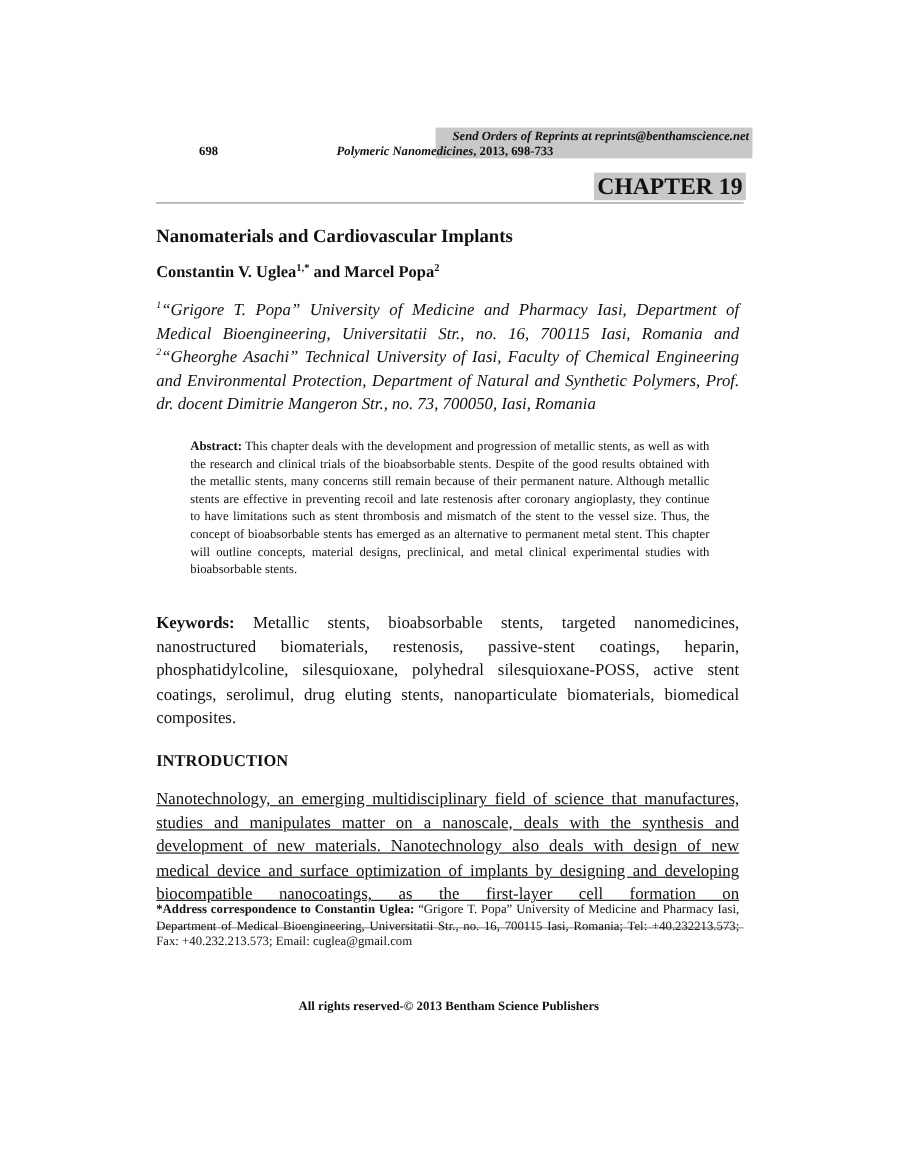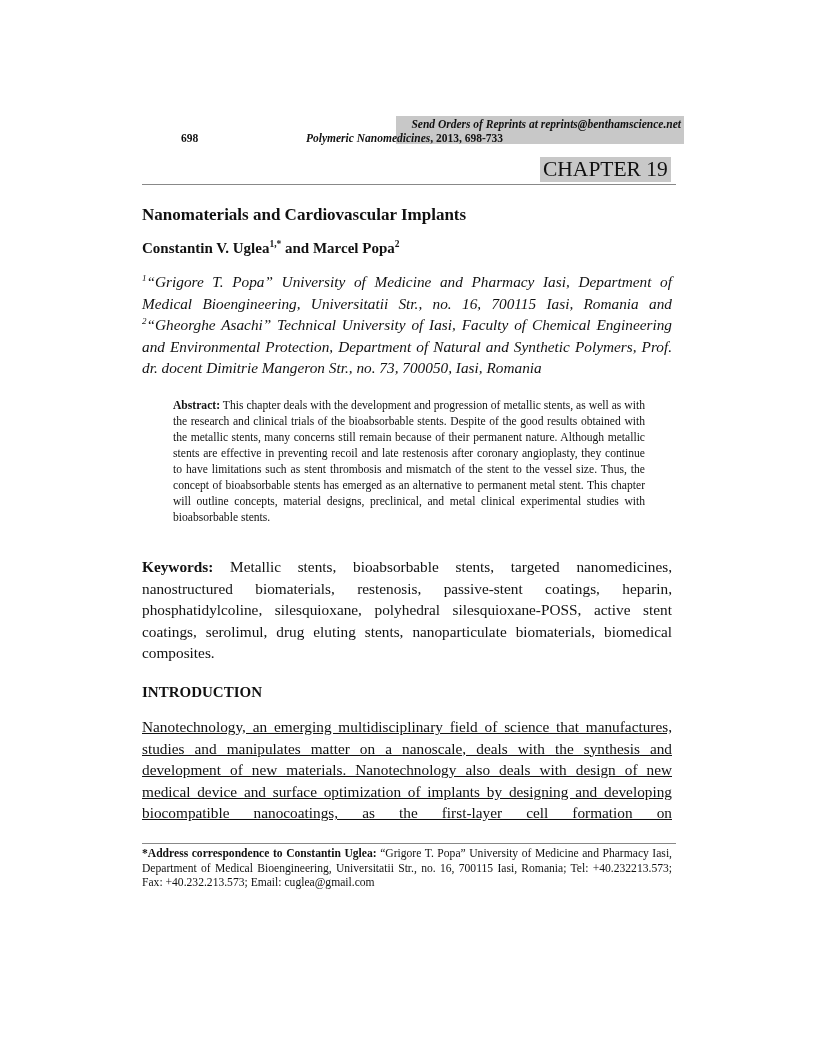--- a/index.html
+++ b/index.html
@@ -5,36 +5,36 @@
     html, body { margin: 0; padding: 0; background: #ffffff; }
     body { width: 816px; height: 1056px; position: relative; overflow: hidden;
            font-family: "Liberation Serif", "DejaVu Serif", serif; color: #111; }
     .abs { position: absolute; }
     .reprint { left: 396px; top: 116px; width: 288px; height: 28px; background: #c8c8c8;
                font-weight: bold; font-style: italic; font-size: 11.5px; line-height: 16px;
                text-align: right; padding-right: 3px; box-sizing: border-box; white-space: nowrap; }
     .pageno { left: 142px; top: 131px; font-weight: bold; font-size: 11.5px; line-height: 14px; margin-left: 39px; }
     .journal { left: 306px; top: 131px; font-size: 11.5px; line-height: 14px; font-weight: bold; white-space: nowrap; }
     .journal i { font-style: italic; }
-    .chapter { left: 540px; top: 157px; background: #c8c8c8; font-weight: normal; font-size: 21.5px;
+    .chapter { left: 540px; top: 157px; background: #c8c8c8; font-weight: bold; font-size: 21.5px;
                line-height: 25px; padding: 0 3px 0 3px; white-space: nowrap; text-align: right; }
     .rule-top { left: 142px; top: 184px; width: 534px; height: 0; border-top: 1.5px solid #888; }
     .title { left: 142px; top: 205px; font-weight: bold; font-size: 17px; line-height: 20px; white-space: nowrap; }
     .authors { left: 142px; top: 239px; font-weight: bold; font-size: 15px; line-height: 18px; white-space: nowrap; }
     .authors sup { font-size: 9.5px; vertical-align: 6px; line-height: 0; }
     .affil { left: 142px; top: 271px; width: 530px; font-style: italic; font-size: 15.3px;
              line-height: 21.6px; text-align: justify; }
     .affil sup { font-size: 9px; vertical-align: 6px; line-height: 0; }
     .abstract { left: 173px; top: 398px; width: 472px; font-size: 11.6px; line-height: 16px; text-align: justify; }
     .abstract b { font-weight: bold; }
     .keywords { left: 142px; top: 556px; width: 530px; font-size: 15.3px; line-height: 21.6px; text-align: justify; }
     .intro-h { left: 142px; top: 683px; font-weight: bold; font-size: 15px; line-height: 18px; }
     .intro-p { left: 142px; top: 716px; width: 530px; font-size: 15.3px; line-height: 21.6px; text-align: justify; text-decoration: underline; }
     .rule-foot { left: 142px; top: 843px; width: 534px; height: 0; border-top: 1.5px solid #888; }
-    .footnote { left: 142px; top: 847px; width: 530px; font-size: 11.6px; line-height: 14.5px; text-align: justify; }
+    .footnote { left: 142px; top: 820px; width: 530px; font-size: 11.6px; line-height: 14.5px; text-align: justify; }
     .footnote b { font-weight: bold; }
     .pub { left: 200px; top: 908px; width: 416px; text-align: center; font-weight: bold; font-size: 11.6px; line-height: 14px; }
     .justify-last::after { content: ""; display: inline-block; width: 100%; }
   </style>
 </head>
 <body>
 
 <div class="abs reprint">Send Orders of Reprints at reprints@benthamscience.net</div>
 
 <div class="abs pageno">698</div>
@@ -71,13 +71,14 @@
   <span class="justify-last">Nanotechnology, an emerging multidisciplinary field of science that manufactures, studies and manipulates matter on a nanoscale, deals with the synthesis and development of new materials. Nanotechnology also deals with design of new medical device and surface optimization of implants by designing and developing biocompatible nanocoatings, as the first-layer cell formation on</span>
 </div>
 
 <div class="abs rule-foot"></div>
 
 <div class="abs footnote">
   <b>*Address correspondence to Constantin Uglea:</b><span> “Grigore T. Popa” University of Medicine and Pharmacy Iasi, Department of Medical Bioengineering, Universitatii Str., no. 16, 700115 Iasi, Romania; Tel: +40.232213.573; Fax: +40.232.213.573; Email: cuglea@gmail.com</span>
 </div>
 
 <div class="abs pub">
+  <div>All rights reserved-© 2013 Bentham Science Publishers</div>
 </div>
 
 </body></html>

